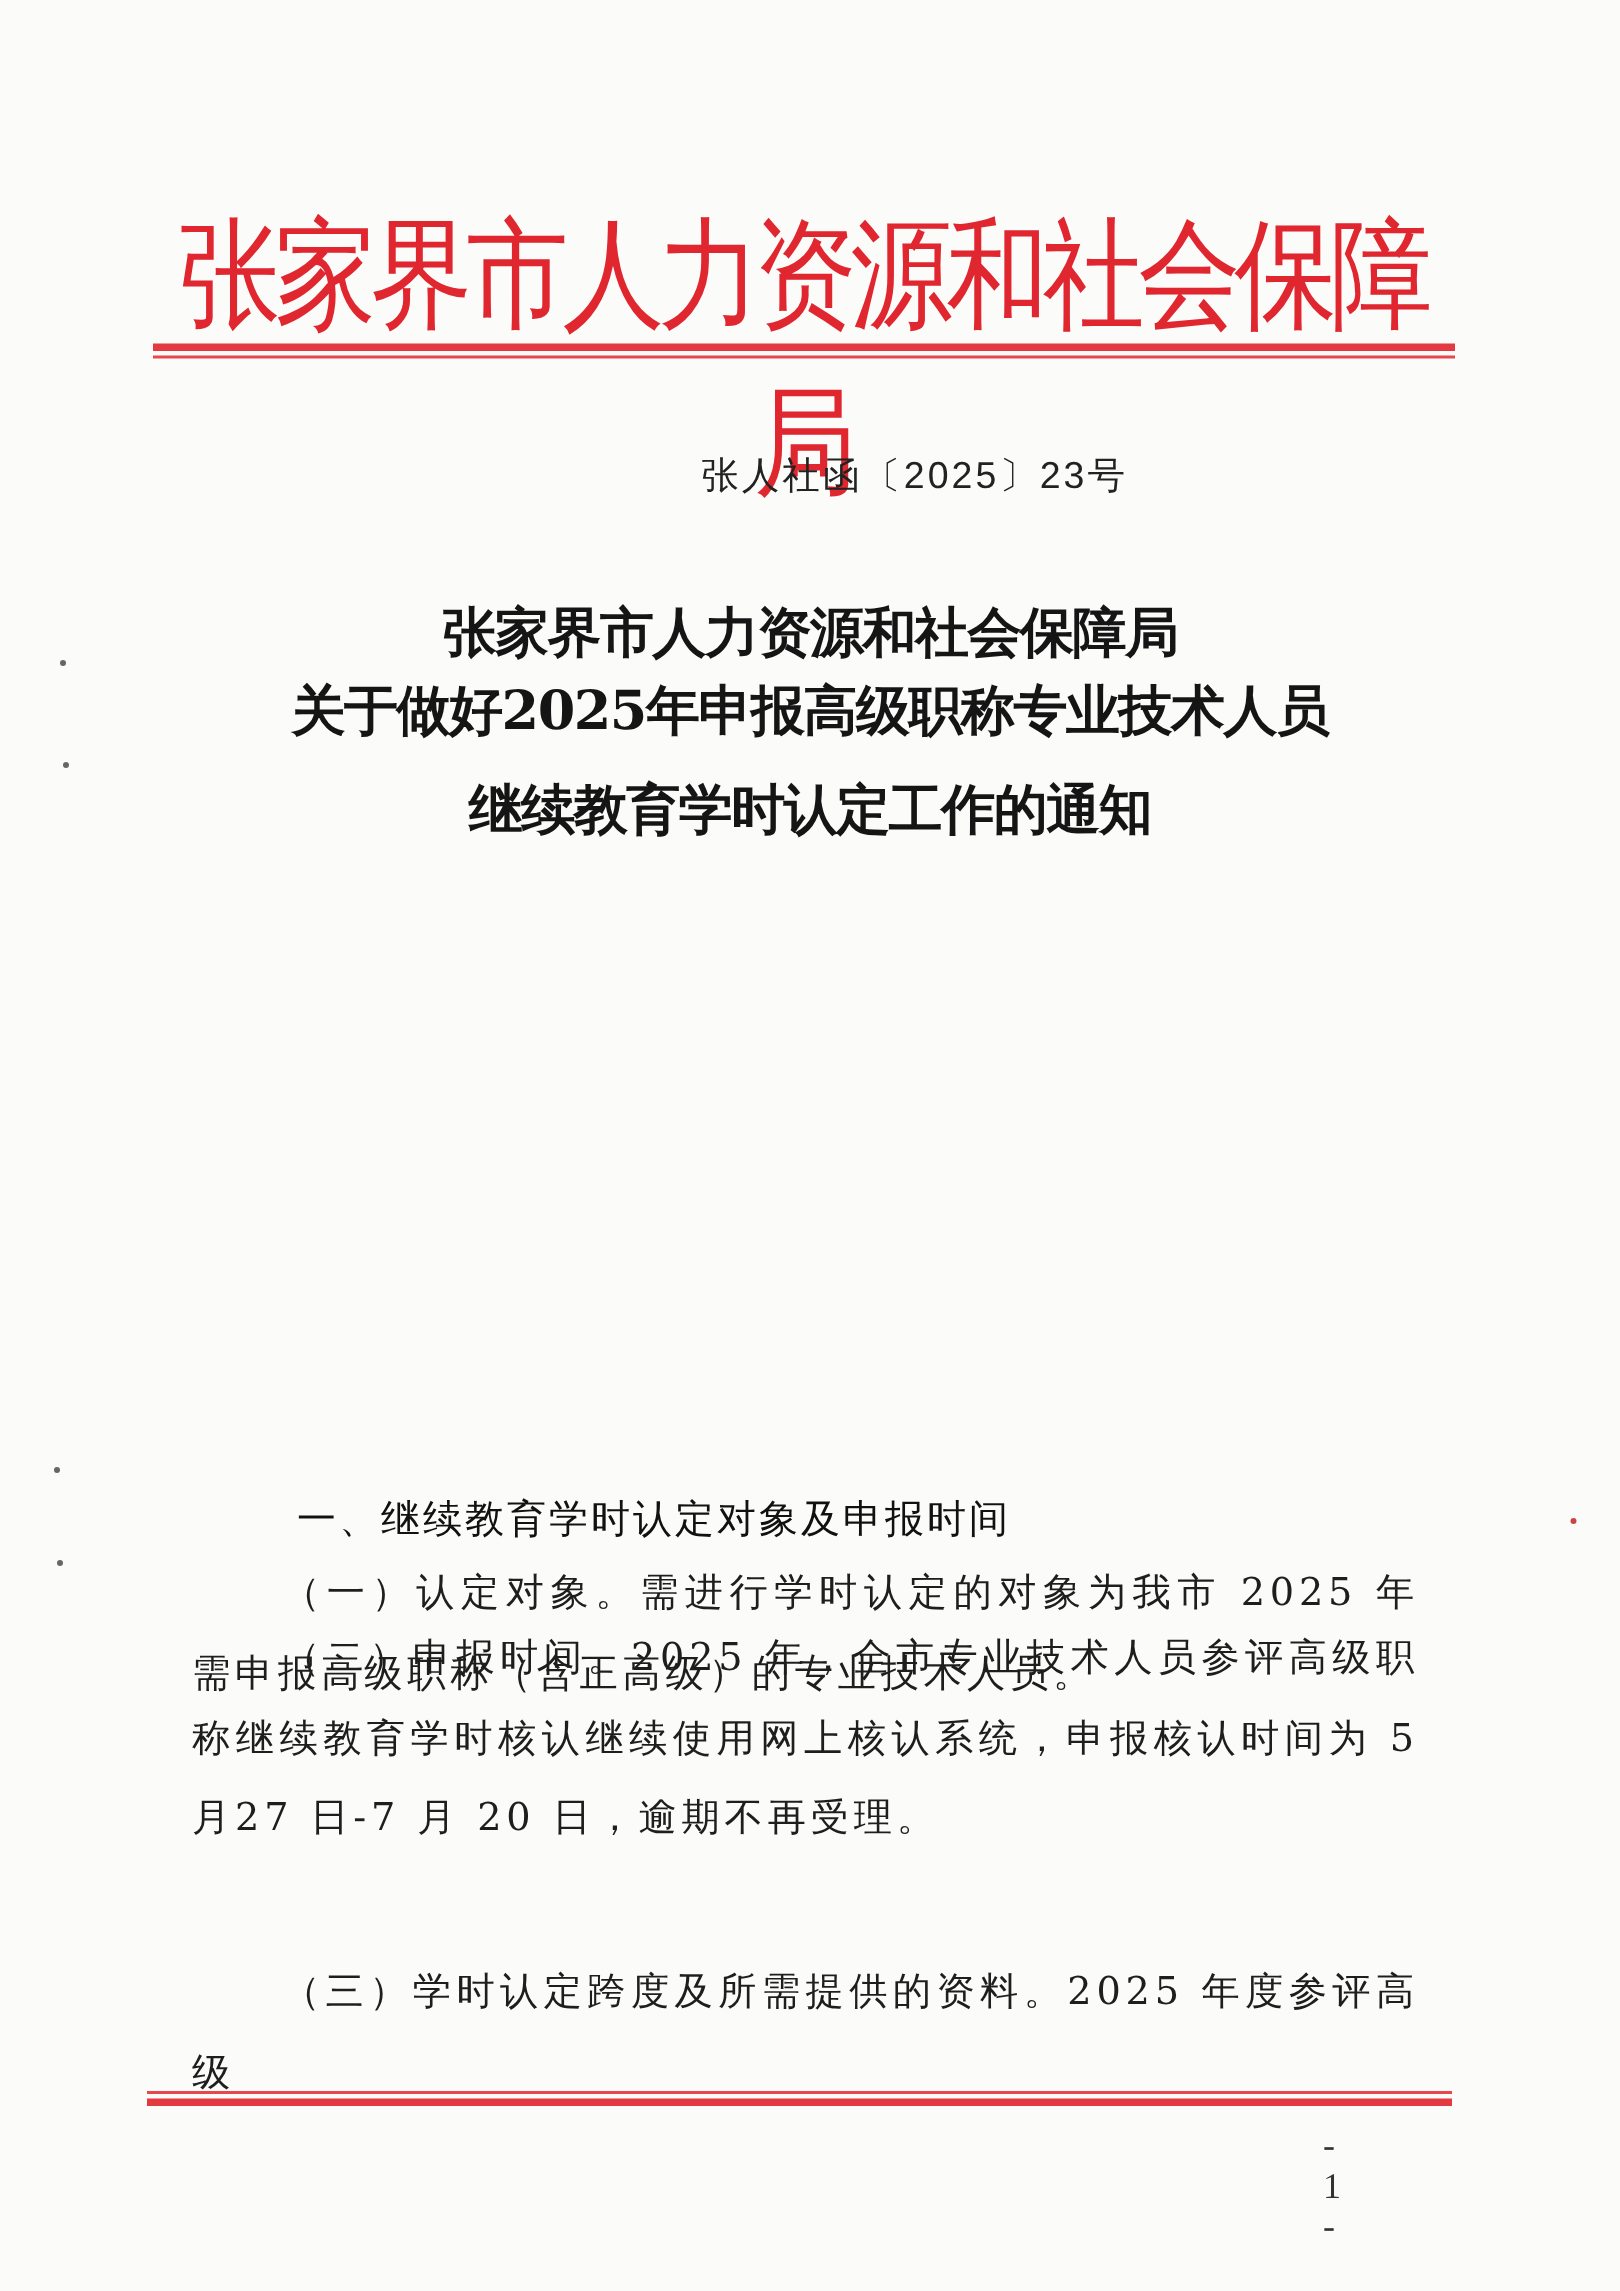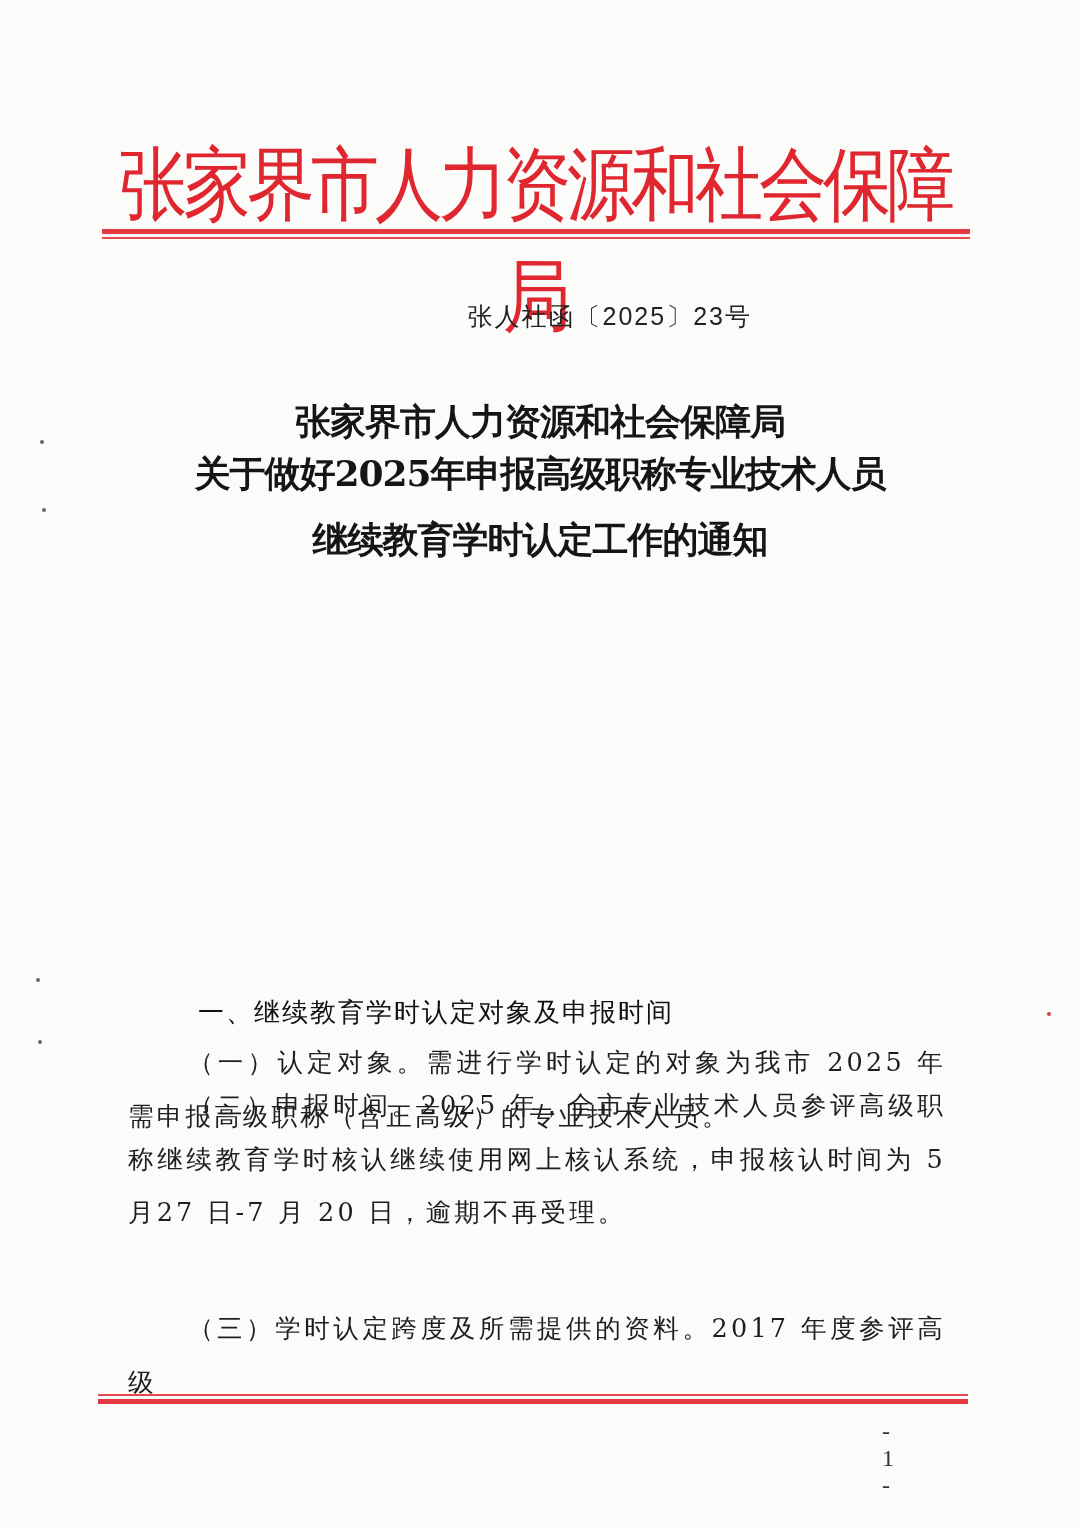--- a/index.html
+++ b/index.html
@@ -65,21 +65,21 @@
   <div class="title" style="top:503px;margin-top:13px;">继续教育学时认定工作的通知</div>
 
 
 
   <div class="heading" style="top:995px;">一、继续教育学时认定对象及申报时间</div>
 
   <div class="para indent" style="top:1036px;">（一）认定对象。需进行学时认定的对象为我市 2025 年需申报高级职称（含正高级）的专业技术人员。</div>
 
   <div class="para indent" style="top:1079px;">（二）申报时间。2025 年，全市专业技术人员参评高级职称继续教育学时核认继续使用网上核认系统，申报核认时间为 5 月27 日-7 月 20 日，逾期不再受理。</div>
 
-  <div class="para indent" style="top:1302px;">（三）学时认定跨度及所需提供的资料。2017 年度参评高级</div>
+  <div class="para indent" style="top:1302px;">（三）学时认定跨度及所需提供的资料。2025 年度参评高级</div>
 
   <div class="rule-thin" style="left:98px; top:1394px; width:870px;"></div>
   <div class="rule-thick" style="left:98px; top:1399px; width:870px;"></div>
 
   <div class="page-number">- 1 -</div>
 
   <div class="speck" style="left:40px; top:440px;"></div>
   <div class="speck" style="left:42px; top:508px;"></div>
   <div class="speck" style="left:36px; top:978px;"></div>
   <div class="speck" style="left:38px; top:1040px;"></div>

